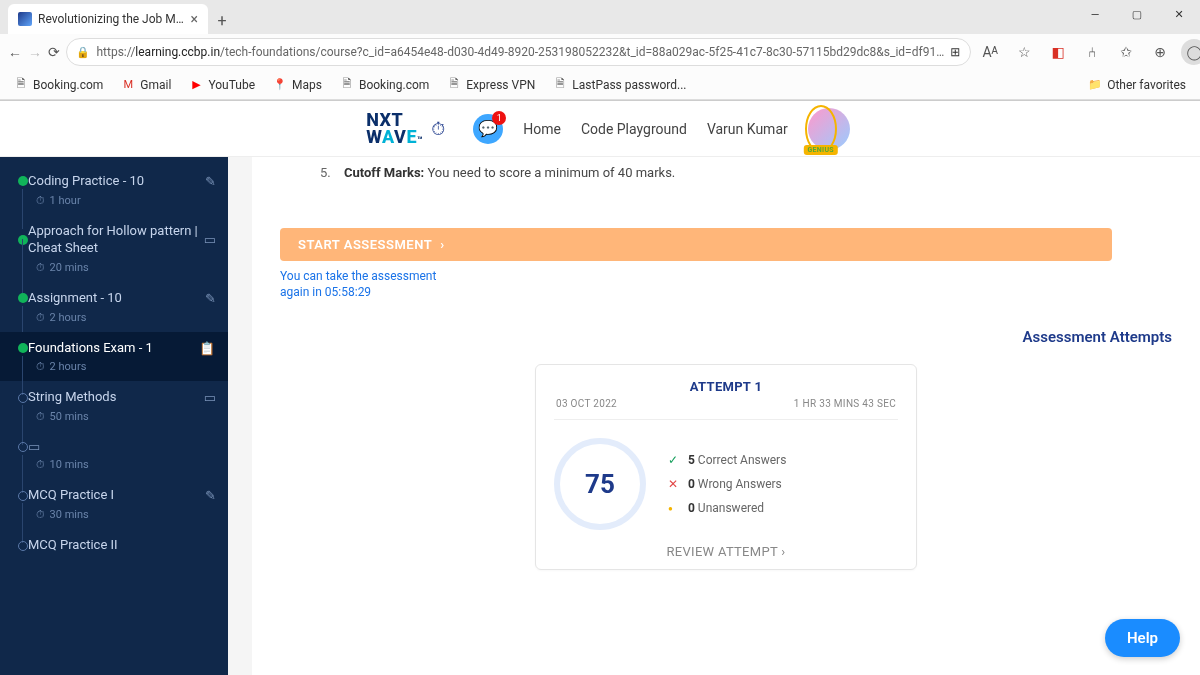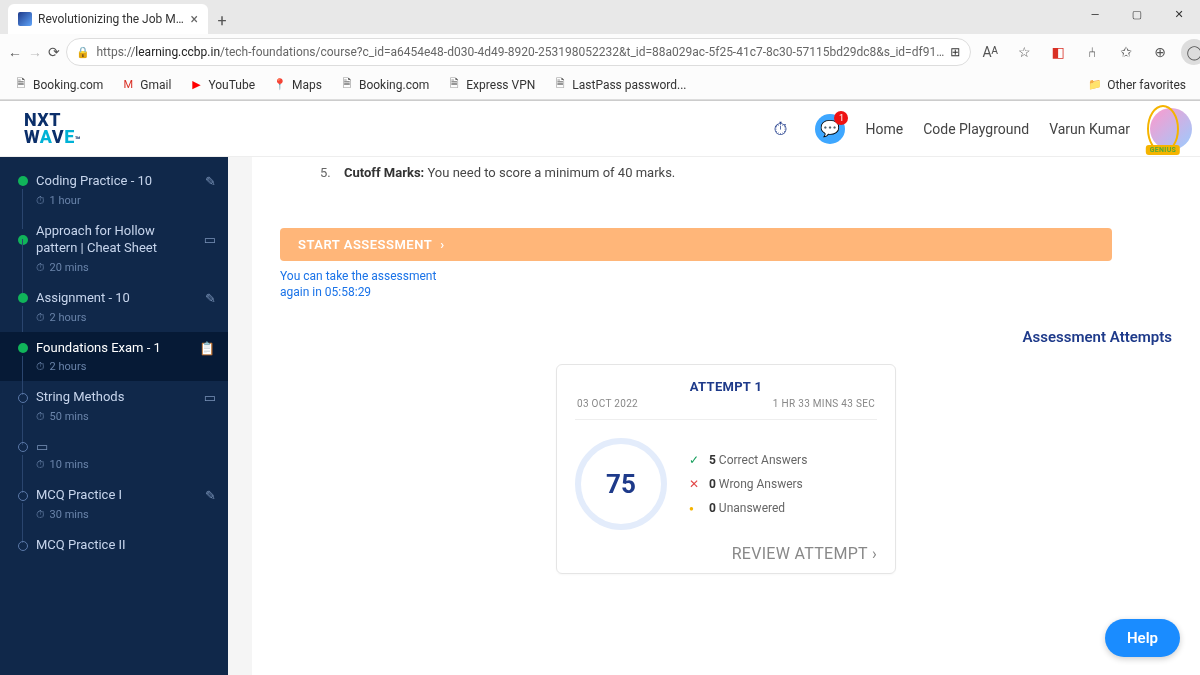--- a/index.html
+++ b/index.html
@@ -25,41 +25,41 @@
 .url-box .url-text .host { color: #222; }
 .addr-icons { display: flex; gap: 8px; align-items: center; }
 .addr-icons span { width: 26px; height: 26px; display: flex; align-items: center; justify-content: center; color: #555; font-size: 14px; }
 .addr-icons .red { color: #d93025; }
 .profile-circle { width: 24px; height: 24px; background: #ddd; border-radius: 50%; display:flex; align-items:center; justify-content:center; font-size:12px; color:#888;}
 
 .bookmarks { height: 30px; display: flex; align-items: center; padding: 0 14px; gap: 18px; font-size: 12px; color: #333; background: #fcfcfc; border-bottom: 1px solid #ddd; }
 .bookmarks .bm { display: flex; align-items: center; gap: 5px; cursor: pointer; }
 .bookmarks .bm-icon { width: 14px; height: 14px; display: inline-flex; align-items: center; justify-content: center; font-size: 11px; }
 .bookmarks .spacer { flex: 1; }
-.top-nav { height: 56px; display: flex; align-items: center; padding: 0 24px; justify-content: space-between; background: #fff; border-bottom: 1px solid #eee; position: relative; z-index: 2; }
+.top-nav { height: 56px; display: flex; align-items: center; padding: 0 24px; justify-content: center; background: #fff; border-bottom: 1px solid #eee; position: relative; z-index: 2; }
 .logo { font-weight: 800; font-size: 18px; line-height: 0.9; color: #0b2f6a; letter-spacing: 0.5px; }
 .logo .row1 { color: #0b2f6a; }
 .logo .row2 { color: #0b2f6a; }
 .logo .row2 .v { color: #00b2d6; }
 .top-nav-right { display: flex; align-items: center; gap: 20px; font-size: 14px; color: #444; }
 .top-nav-right .icon-btn { width: 30px; height: 30px; border-radius: 50%; display: flex; align-items: center; justify-content: center; position: relative; }
 .top-nav-right .timer-icon { color: #1e3a8a; font-size: 18px; }
 .top-nav-right .chat-icon { background: #3ea7ff; color: #fff; font-size: 16px; }
 .chat-icon .badge { position: absolute; top: -3px; right: -3px; background: #e11; color: #fff; width: 14px; height: 14px; border-radius: 50%; font-size: 9px; display: flex; align-items: center; justify-content: center; }
 .top-nav-right .nav-link { cursor: pointer; }
 .avatar-wrap { position: relative; width: 26px; height: 42px; }
 .avatar-wrap .ring { position: absolute; inset: -3px; border: 2px solid #f5b400; border-radius: 50%; }
 .avatar-wrap .img { width: 42px; height: 42px; border-radius: 50%; background: linear-gradient(135deg,#f9c,#9cf); }
 .avatar-wrap .genius { position: absolute; bottom: -5px; left: 50%; transform: translateX(-50%); background: #f5b400; color: #5a3; font-size: 7px; font-weight: 700; padding: 1px 4px; border-radius: 3px; letter-spacing: 0.3px; }
 
 .content-wrap { display: flex; height: calc(675px - 100px - 56px); }
 .sidebar { width: 228px; background: #10284a; color: #c7d5ec; overflow-y: auto; padding: 8px 0 20px; font-size: 13px; }
 .sb-item { padding: 8px 12px 8px 18px; display: flex; flex-direction: column; gap: 4px; position: relative; }
 .sb-item.active { background: #061a36; }
-.sb-item .title-row { display: flex; align-items: center; gap: 8px; }
+.sb-item .title-row { display: flex; align-items: center; }
 .sb-item .dot { width: 10px; height: 10px; border-radius: 50%; flex-shrink: 0; }
 .sb-item .dot.done { background: #10b45a; }
 .sb-item .dot.pending { border: 1.5px solid #5a78a8; }
 .sb-item .label { flex: 1; color: #c7d5ec; line-height: 1.3; }
 .sb-item.active .label { color: #fff; }
 .sb-item .trail-icon { color: #7a93b8; font-size: 13px; }
 .sb-item .meta-row { display: flex; align-items: center; gap: 5px; font-size: 11px; color: #6a84aa; padding-left: 18px; }
 .sb-item::before { content: ""; position: absolute; left: 22px; top: 24px; bottom: -14px; width: 1px; background: #2a456e; }
 .sb-item:last-child::before { display: none; }
 
@@ -67,35 +67,35 @@
 .cutoff-line { padding: 4px 0 8px 40px; }
 .cutoff-line .num { color: #666; margin-right: 10px; }
 .cutoff-line b { color: #333; }
 
 .start-block { display: flex; flex-direction: column; margin: 40px 60px 0 0; }
 .start-btn { background: #ffb679; color: #fff; font-weight: 600; letter-spacing: 0.5px; padding: 9px 18px; border: none; border-radius: 4px; font-size: 13px; display: flex; align-items: center; gap: 8px; cursor: pointer; }
 .start-note { color: #1a73e8; font-size: 12px; margin-top: 8px; text-align: left; max-width: 160px; line-height: 1.3; }
 
 .attempts-heading { text-align: right; font-size: 15px; color: #1e3a8a; font-weight: 600; margin: 28px 0 18px; }
 
-.attempt-card { width: 340px; margin: 0 auto; border: 1px solid #e5e5e5; border-radius: 6px; padding: 14px 18px 10px; box-shadow: 0 1px 2px rgba(0,0,0,0.03); }
+.attempt-card { width: 382px; margin: 0 auto; border: 1px solid #e5e5e5; border-radius: 6px; padding: 14px 18px 10px; box-shadow: 0 1px 2px rgba(0,0,0,0.03); }
 .attempt-title { text-align: center; color: #1e3a8a; font-weight: 700; font-size: 13px; letter-spacing: 0.3px; }
 .attempt-meta { display: flex; justify-content: space-between; font-size: 10px; color: #888; letter-spacing: 0.3px; padding: 4px 2px 10px; border-bottom: 1px solid #eee; }
 .attempt-body { display: flex; align-items: center; gap: 22px; padding: 18px 0 6px; }
 .score-ring { width: 92px; height: 92px; border-radius: 50%; display: flex; align-items: center; justify-content: center; position: relative; }
 .score-ring::before { content: ""; position: absolute; inset: 0; border-radius: 50%; border: 6px solid #e3ecfb; }
 .score-ring .score { font-size: 26px; font-weight: 700; color: #1e3a8a; position: relative; }
 .answer-list { display: flex; flex-direction: column; gap: 10px; font-size: 12px; color: #666; }
 .answer-list .row { display: flex; align-items: center; gap: 8px; }
 .answer-list .ico { width: 12px; font-size: 12px; }
 .answer-list .ico.ok { color: #18a05e; }
 .answer-list .ico.bad { color: #e24848; }
 .answer-list .ico.none { color: #f5b400; font-size: 8px; }
 .answer-list b { color: #333; }
-.review-row { text-align: right; font-size: 16px; color: #888; letter-spacing: 0.3px; padding-top: 8px; cursor: pointer; }
+.review-row { text-align: center; font-size: 13px; color: #888; letter-spacing: 0.3px; padding-top: 8px; cursor: pointer; }
 
 .help-btn { position: fixed; right: 20px; bottom: 18px; background: #1a8cff; color: #fff; font-weight: 600; font-size: 15px; padding: 10px 22px; border-radius: 22px; border: none; cursor: pointer; box-shadow: 0 2px 6px rgba(0,0,0,0.2); }
 </style>
 </head>
 <body>
 
 <div class="browser-chrome">
   <div class="tab-bar" style="position:relative;">
     <div class="tab">
       <span class="favicon"></span>

